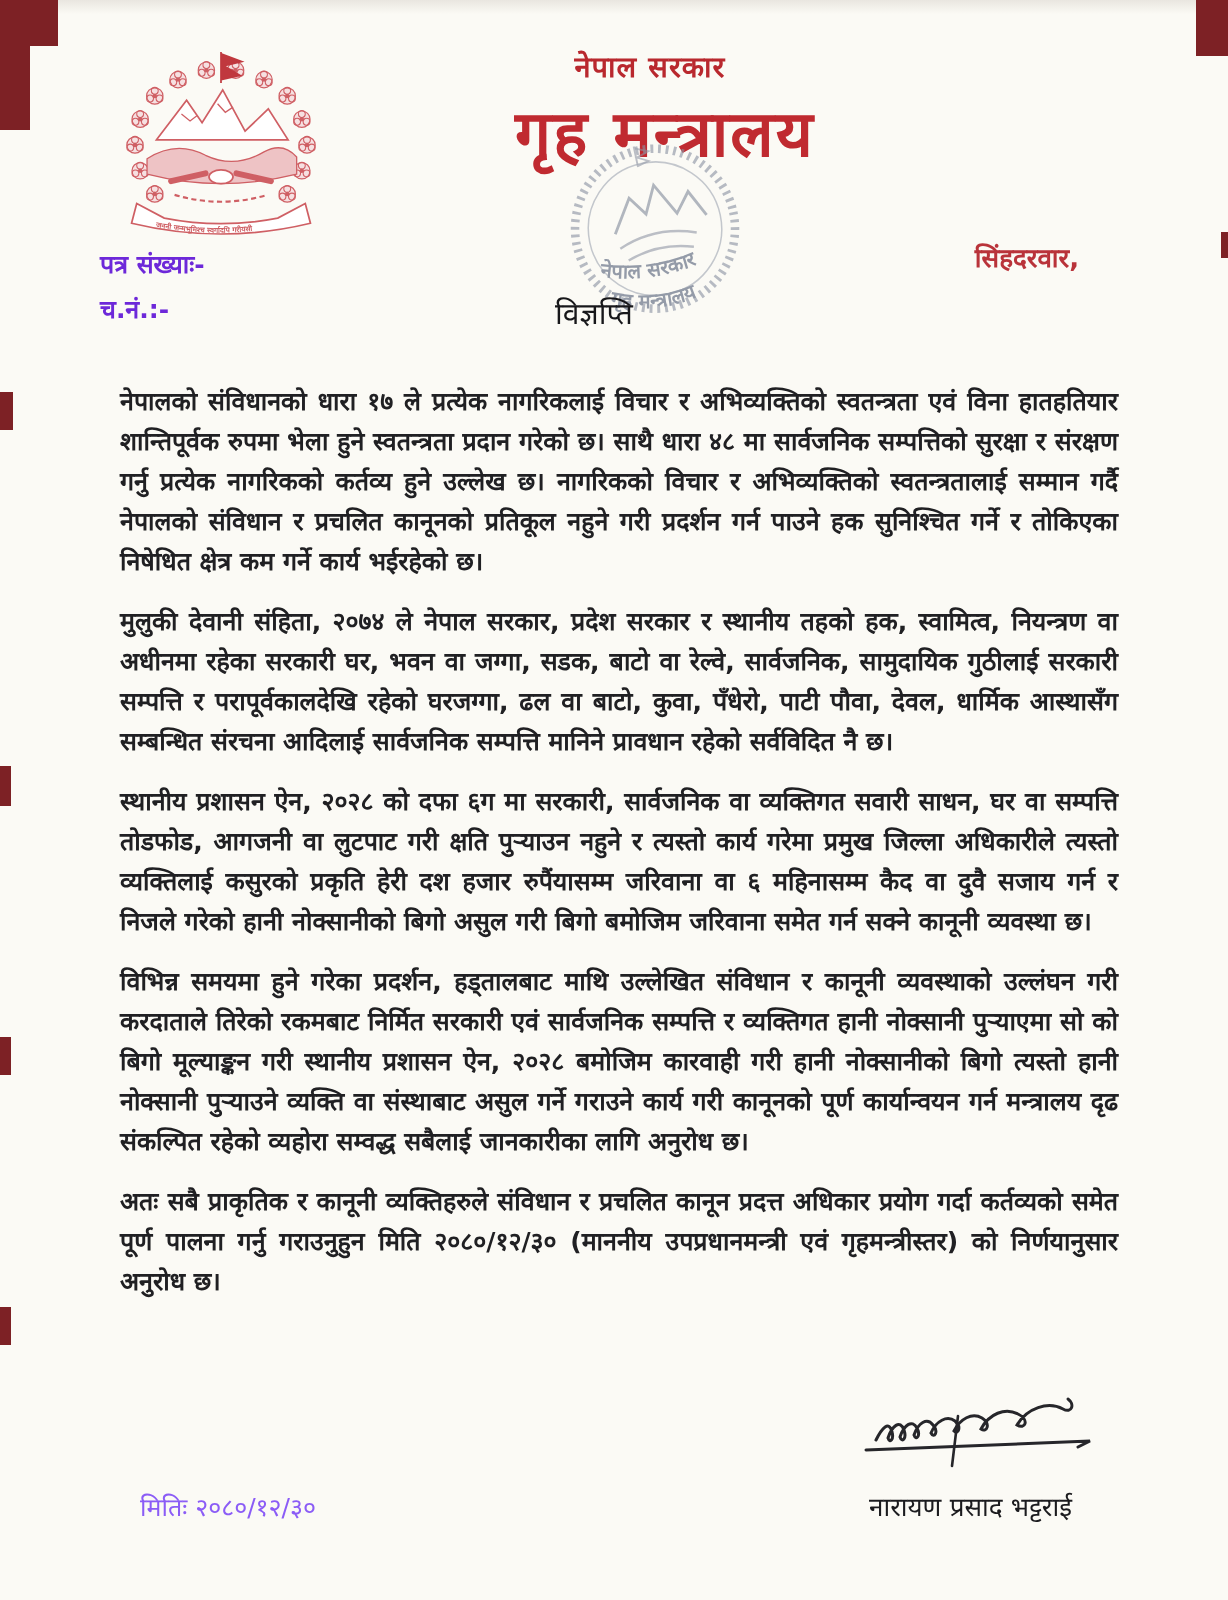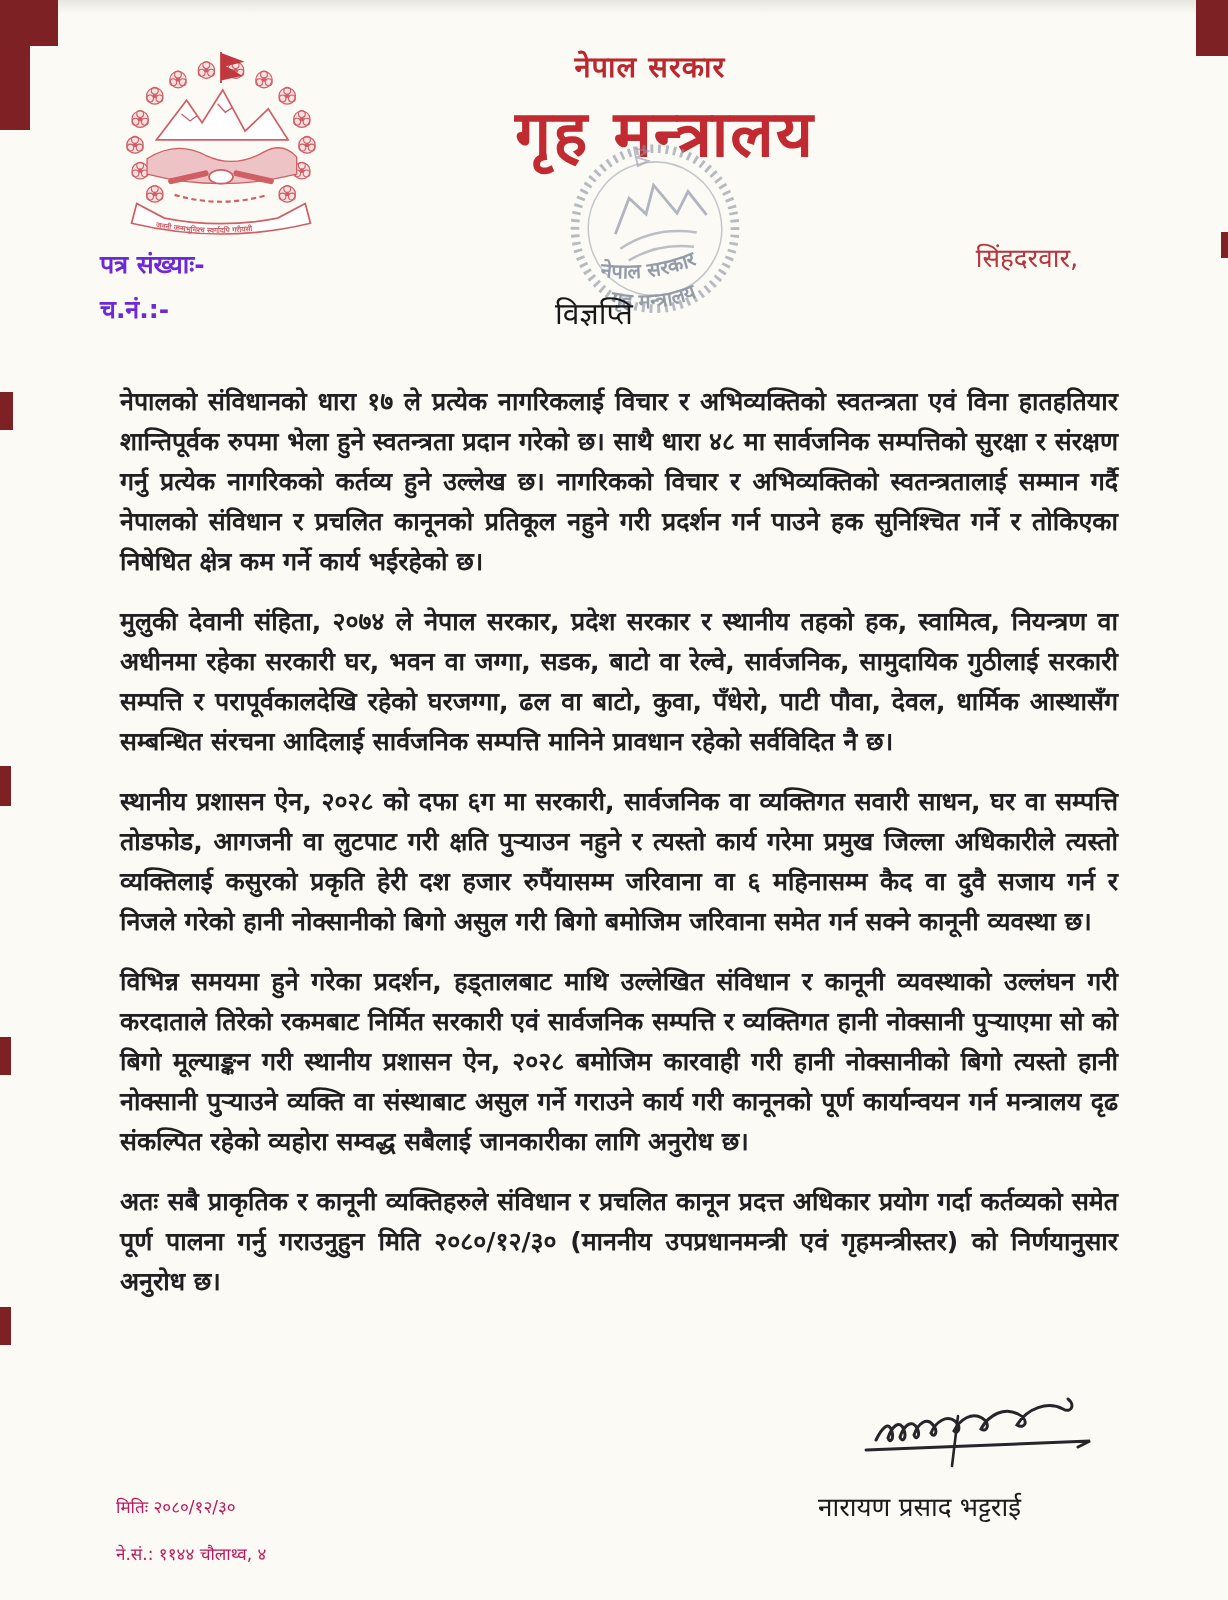--- a/index.html
+++ b/index.html
@@ -35,43 +35,43 @@
   .stamp{
     position:absolute;left:548px;top:138px;width:218px;height:200px;
     transform:rotate(-12deg);opacity:.82;z-index:5;
   }
   .notice-label{
     position:absolute;left:555px;top:292px;
     font-size:30px;font-weight:normal;color:#17171a;z-index:6;
   }
   .address{
     position:absolute;left:918px;top:238px;width:218px;
-    text-align:center;font-size:26px;font-weight:normal;color:#b9333a;line-height:40px;
+    text-align:center;font-size:26px;font-weight:bold;color:#b9333a;line-height:40px;
   }
   .refs{
     position:absolute;left:100px;top:242px;width:440px;
     font-size:25px;font-weight:bold;color:#6d28d9;line-height:45px;
   }
   .refs div{white-space:nowrap;}
 
   .body-text{
     position:absolute;left:120px;top:382px;width:998px;
     font-size:25px;line-height:40px;color:#202023;
     text-align:justify;
   }
   .body-text p{margin:0 0 20px 0;padding:0;font-weight:bold;}
 
   .sig-block{
     position:absolute;left:818px;top:1484px;width:305px;
-    font-size:26px;line-height:47px;color:#1b1b1e;
+    text-align:center;font-size:26px;line-height:47px;color:#1b1b1e;
   }
   .sig-scrawl{position:absolute;left:862px;top:1392px;width:245px;height:80px;}
   .footer-left{
-    position:absolute;left:116px;top:1484px;width:480px;
-    font-size:17px;line-height:47px;color:#be185d;
+    position:absolute;left:140px;top:1484px;width:480px;
+    font-size:25px;line-height:47px;color:#8b5cf6;
   }
 </style>
 </head>
 <body>
 
 <div class="page">
 
   <div class="mark" style="left:0;top:0;width:58px;height:46px;"></div>
   <div class="mark" style="left:0;top:46px;width:30px;height:84px;"></div>
   <div class="mark" style="left:1196px;top:0;width:32px;height:56px;"></div>
@@ -171,16 +171,15 @@
     <path d="M96,24 L90,74" fill="none" stroke="#26262a" stroke-width="2.6" stroke-linecap="round"></path>
     <path d="M4,58 L228,49 L216,55" fill="none" stroke="#26262a" stroke-width="3" stroke-linecap="round"></path>
   </svg>
 
   <div class="sig-block">
     <div>नारायण प्रसाद भट्टराई</div>
   </div>
 
   <div class="footer-left">
     <div>मितिः २०८०/१२/३०</div>
-    <div>ने.सं.: ११४४ चौलाथ्व, ४</div>
   </div>
 
 </div>
 
 </body></html>

